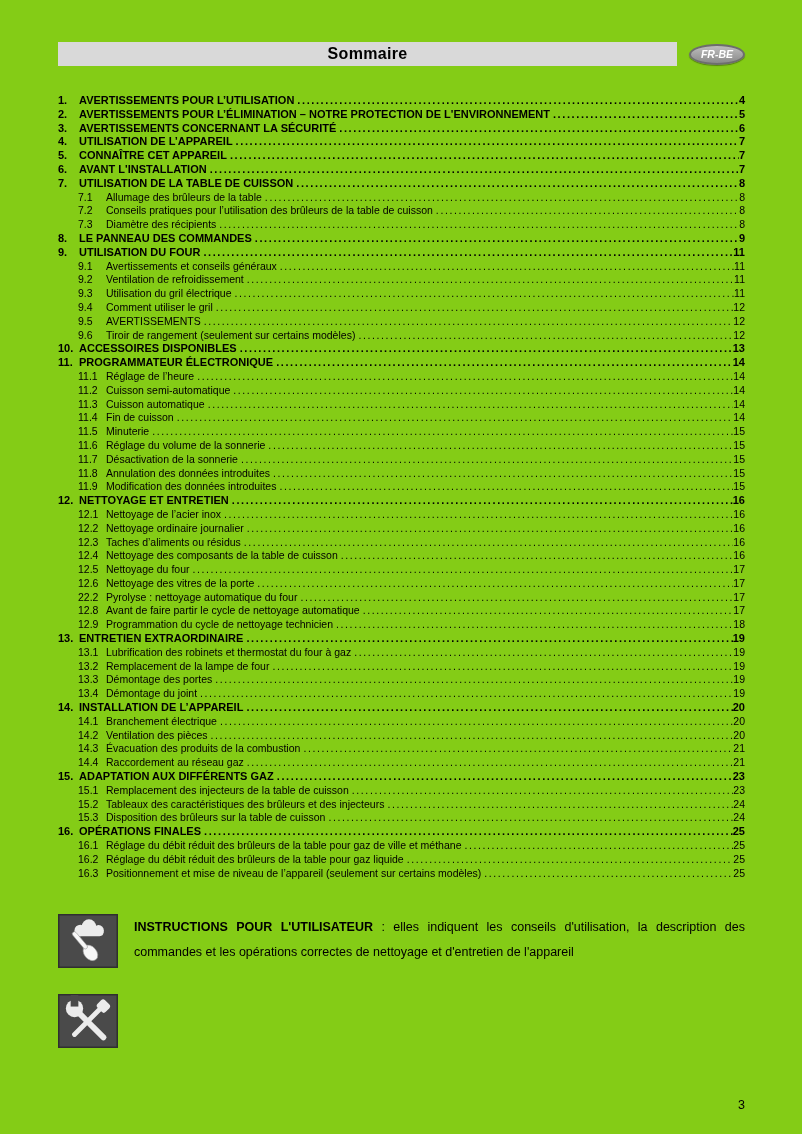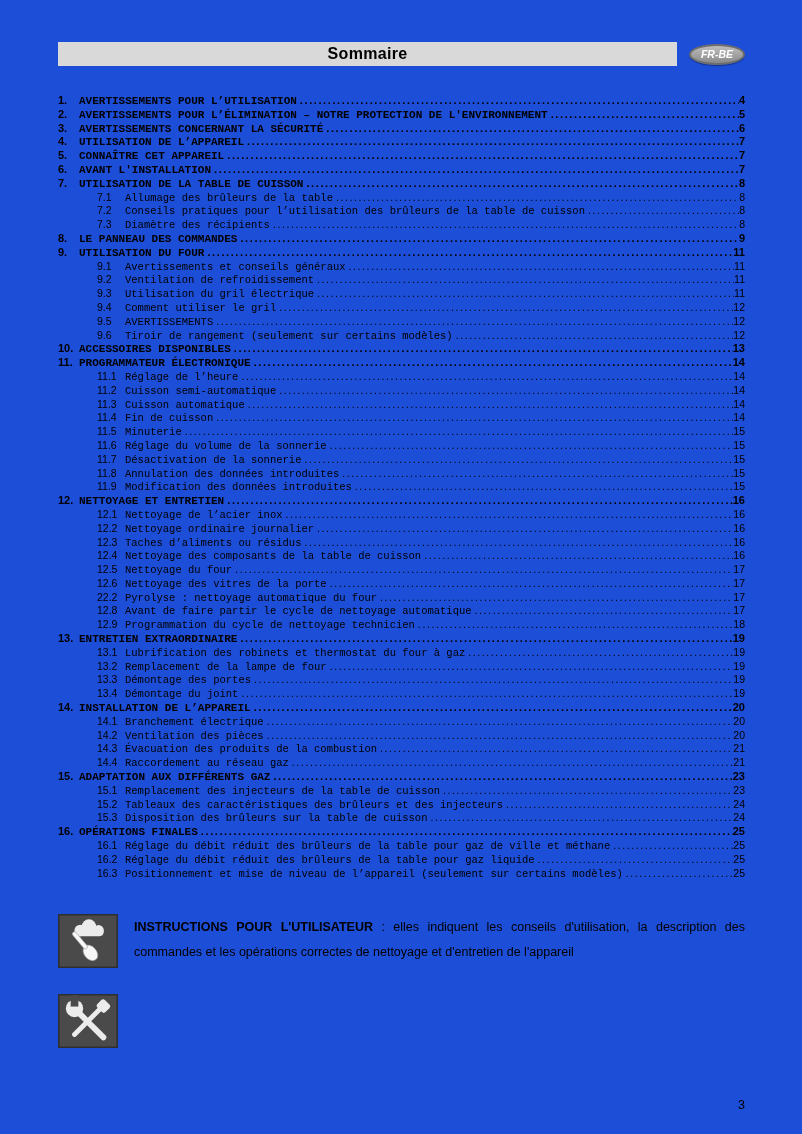--- a/index.html
+++ b/index.html
@@ -1,43 +1,43 @@
 <!DOCTYPE html>
 <html><head>
 <meta charset="utf-8">
 <style>
   * { margin:0; padding:0; box-sizing:border-box; }
   html,body { background:#ffffff; }
   body {
     width:802px; height:1134px; overflow:hidden;
     font-family:"Liberation Sans", sans-serif; color:#000;
   }
-  .page { position:relative; width:802px; height:1134px; padding:42px 57px 0 58px; background:#1d4ed8; }
+  .page { position:relative; width:802px; height:1134px; padding:42px 57px 0 58px; background:#84cc16; }
 
   
   .header { display:flex; align-items:center; gap:12px; height:24px; margin-bottom:28px; }
   .title-band { flex:1; background:#d9d9d9; text-align:center; padding:3px 0; }
   .page-title { font-size:16px; font-weight:bold; letter-spacing:.3px; }
   .lang-badge {
     width:56px; height:21px; flex:0 0 56px;
     background:linear-gradient(#bdbdbd,#8a8a8a);
     border:2px solid #6d6d6d; border-radius:50%;
     color:#fff; font-weight:bold; font-style:italic; font-size:10.5px;
     display:flex; align-items:center; justify-content:center;
     box-shadow:0 1px 1px rgba(0,0,0,.35);
   }
 
   
   .toc { width:100%; }
   .toc-row { display:flex; align-items:baseline; height:13.8px; line-height:13.8px; font-size:10.5px; }
   .toc-row.level1 { font-weight:bold; font-size:11px; }
   .toc-num { flex:0 0 21px; white-space:nowrap; }
   .toc-row.level2 { padding-left:20px; }
-  .toc-row.level2 .toc-num { flex:0 0 28px;margin-left:19px; }
-  .toc-title { white-space:nowrap;font-family:Liberation Mono, monospace; }
+  .toc-row.level2 .toc-num { flex:0 0 28px; }
+  .toc-title { white-space:nowrap; }
   .toc-leader { flex:1 1 auto; overflow:hidden; white-space:nowrap; min-width:10px; padding:0 3px; }
   .toc-leader::after {
     letter-spacing:1.6px;
     content:"........................................................................................................................................................................................................";
   }
   .toc-page { white-space:nowrap; }
 
   
   .notes { margin-top:34px; display:flex; flex-direction:column; gap:26px; }
   .note { display:flex; gap:16px; align-items:flex-start; }

